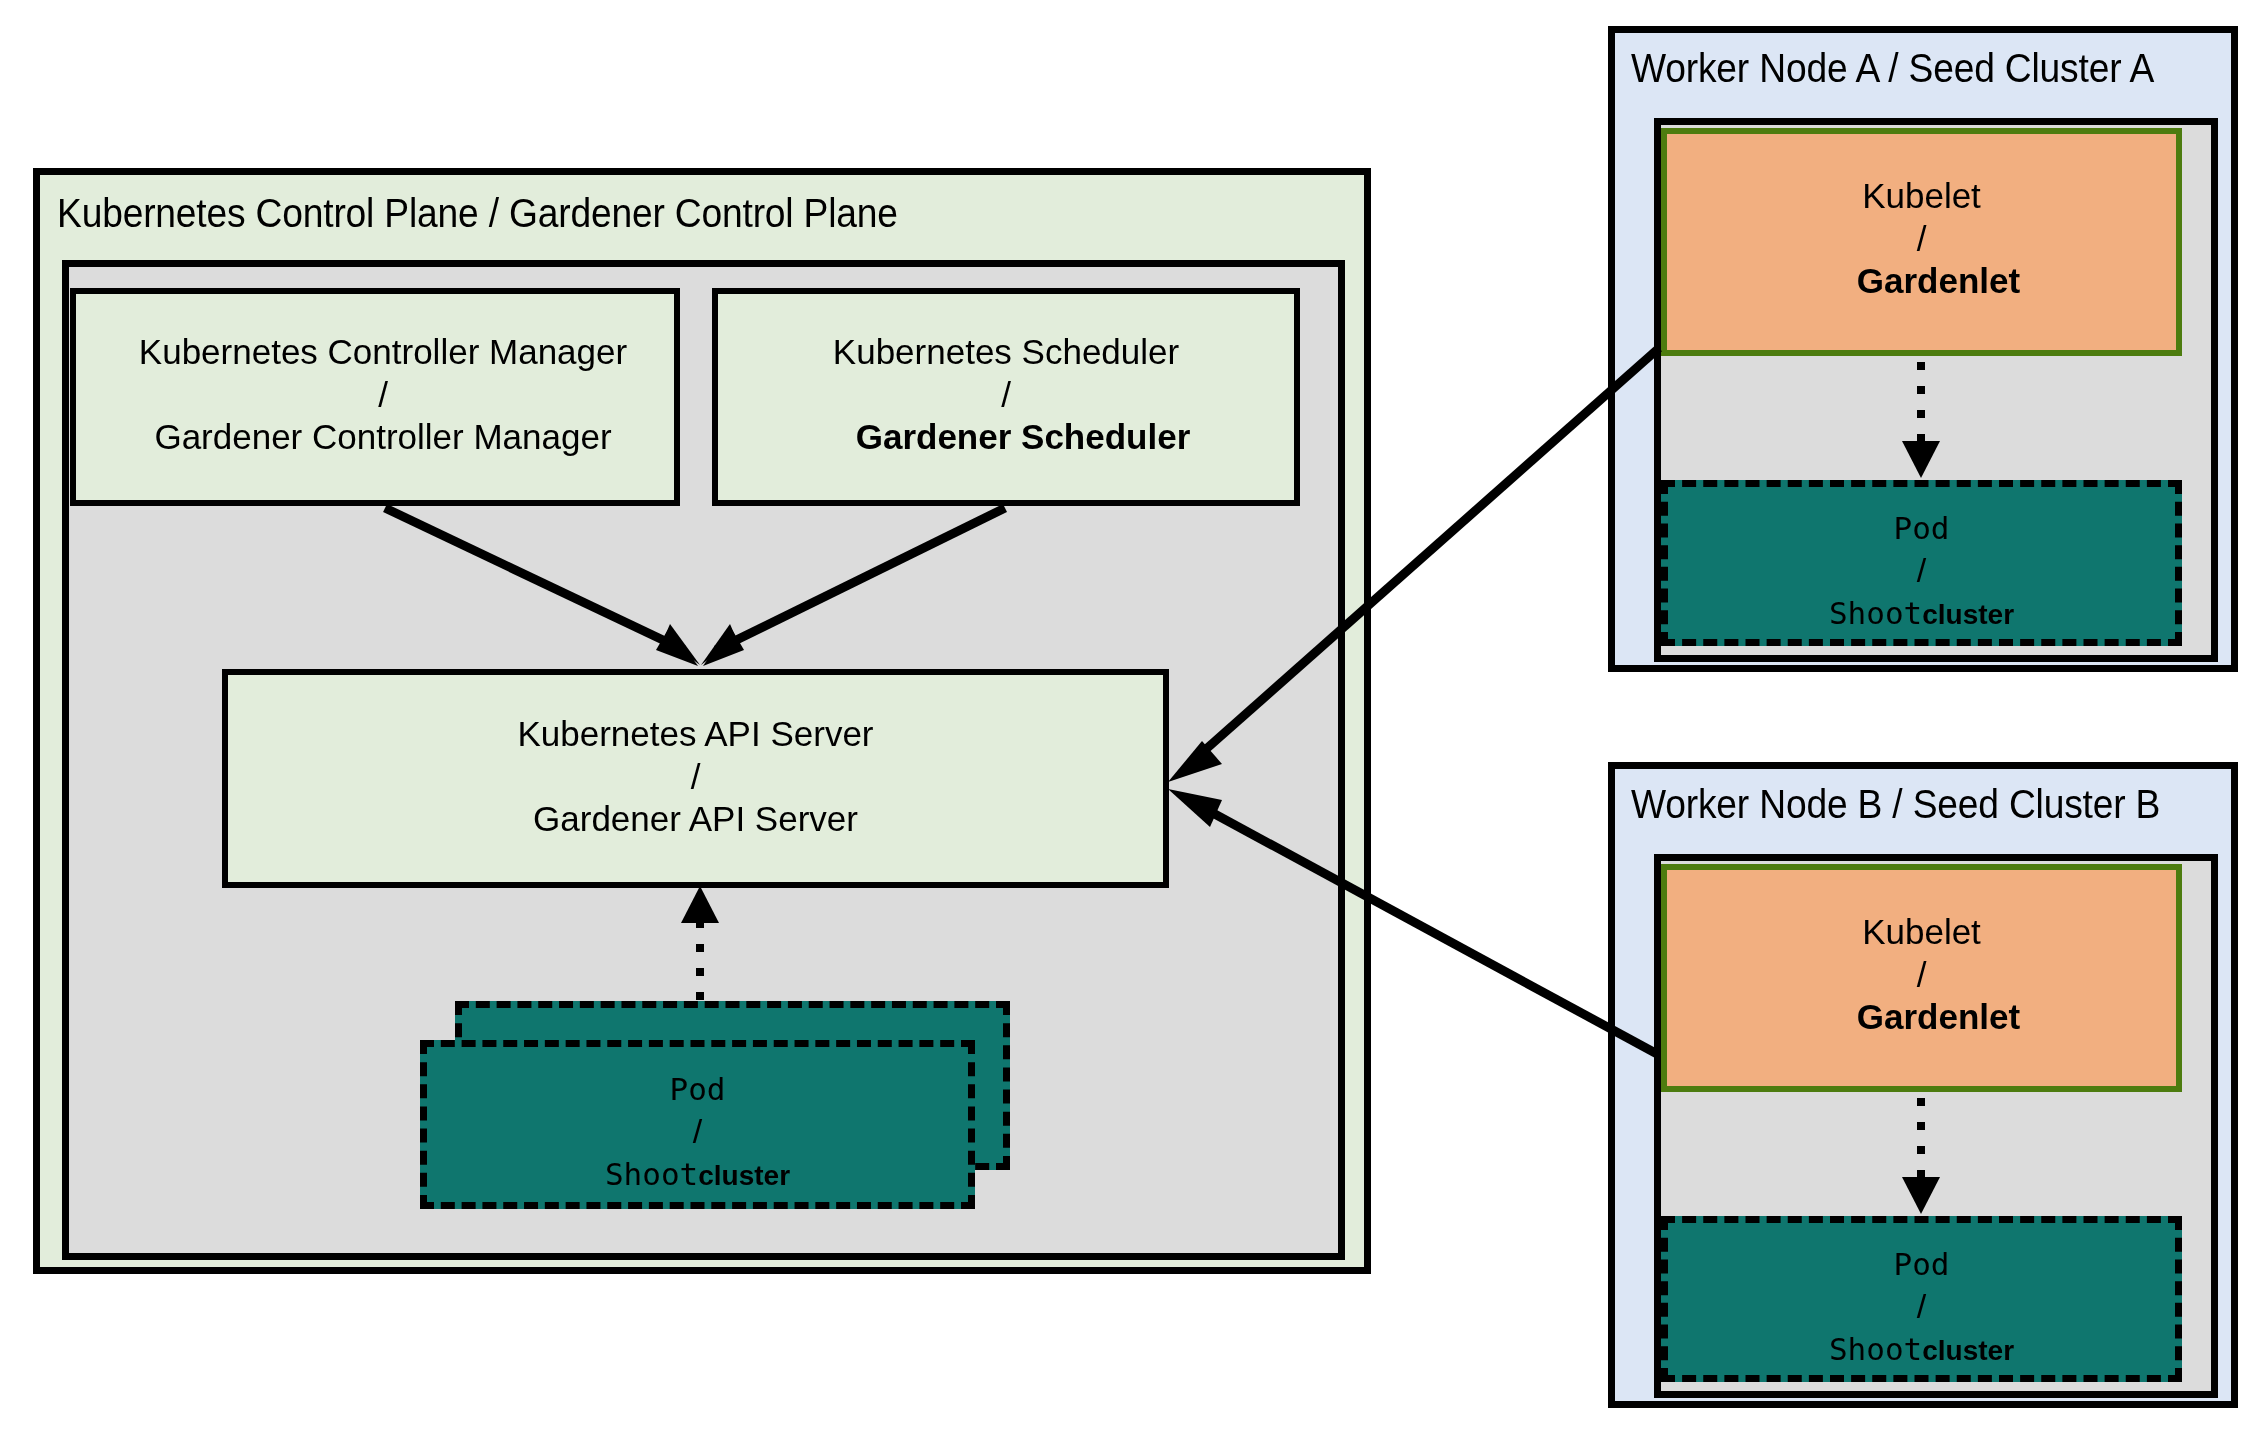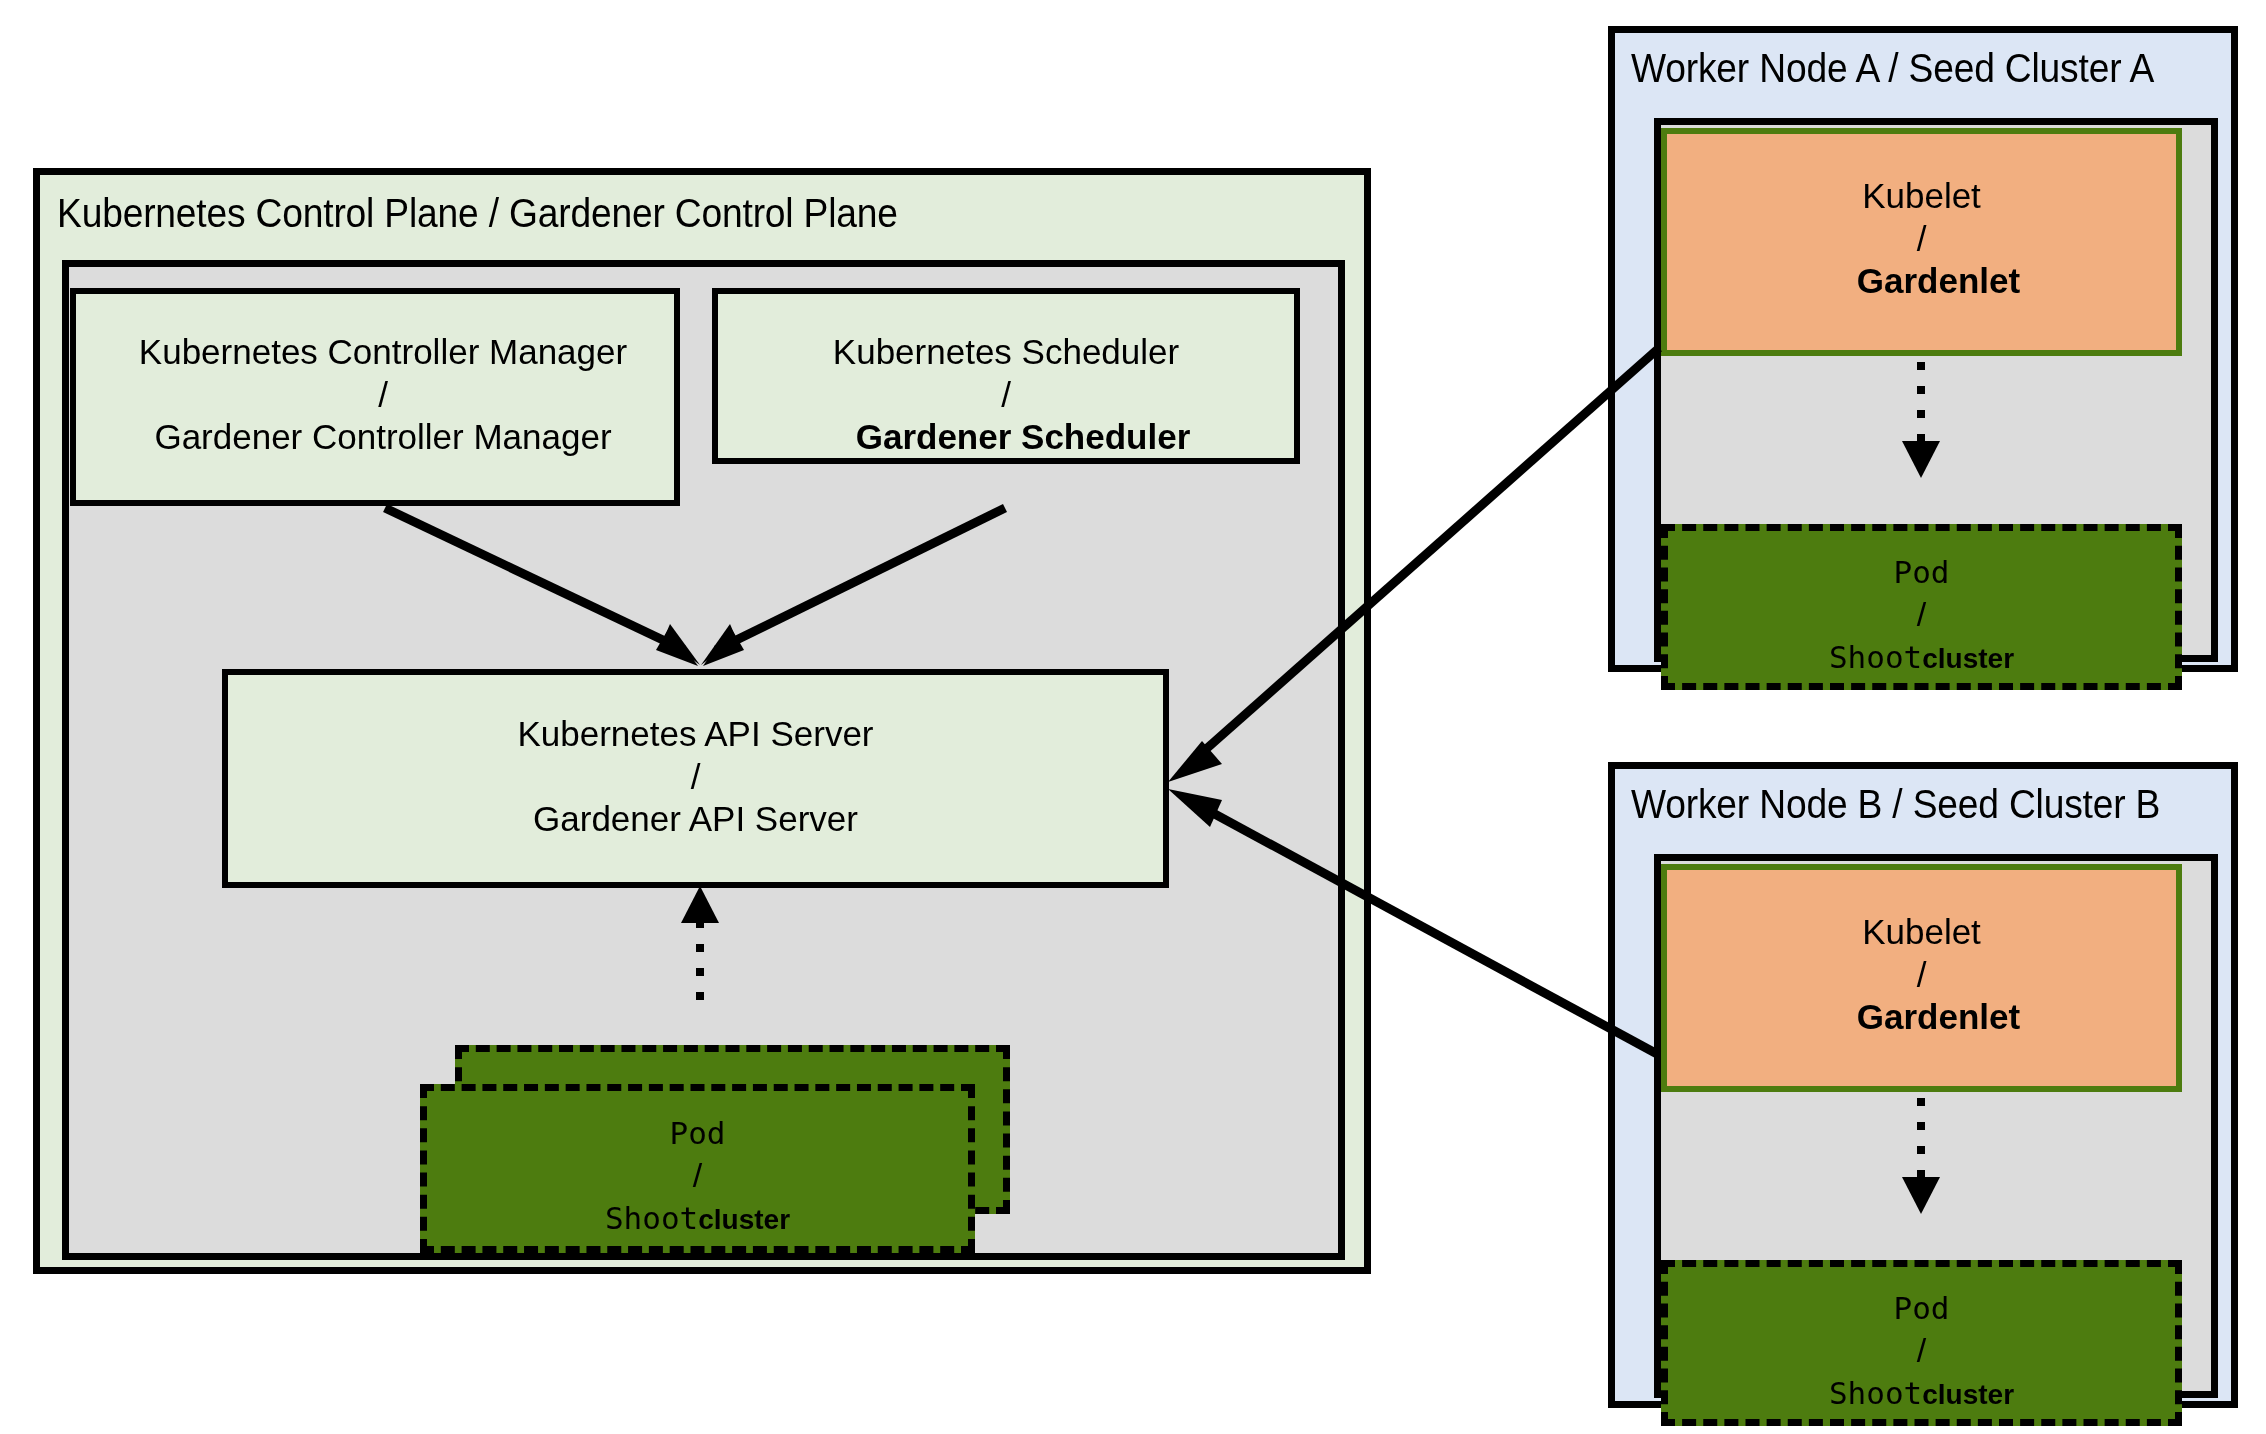--- a/index.html
+++ b/index.html
@@ -38,23 +38,22 @@
   }
   .box-green {
     background: #E2EDDB;
     border: 6px solid #000000;
   }
   .box-orange {
     background: #F2AF80;
     border: 6px solid #4d7c0f;
   }
   .box-pod {
-    background: #4d7c0f;
+    background: #0f766e;
     border: 7px dashed #000000;
-    margin-top: 44px;
   }
 
   .panel-title {
     position: absolute;
     font-size: 40px;
     line-height: 1.05;
     letter-spacing: -0.2px;
     white-space: nowrap;
     font-family: "Liberation Sans Narrow", "Liberation Sans", sans-serif;
     transform: scaleX(0.93);
@@ -116,21 +115,21 @@
   </div>
 
   <div class="abs box-green" style="left:70px; top:288px; width:610px; height:218px;">
     <div class="box-label" style="top:37px;padding-left:16px;">
       <span class="ln">Kubernetes Controller Manager</span>
       <span class="slash">/</span>
       <span class="ln">Gardener Controller Manager</span>
     </div>
   </div>
 
-  <div class="abs box-green" style="left:712px; top:288px; width:588px; height:176px;">
+  <div class="abs box-green" style="left:712px; top:288px; width:588px; height:218px;">
     <div class="box-label" style="top:37px;">
       <span class="ln">Kubernetes Scheduler</span>
       <span class="slash">/</span>
       <span class="ln bold">Gardener Scheduler</span>
     </div>
   </div>
 
   <div class="abs box-green" style="left:222px; top:669px; width:947px; height:219px;">
     <div class="box-label" style="top:38px;">
       <span class="ln">Kubernetes API Server</span>

